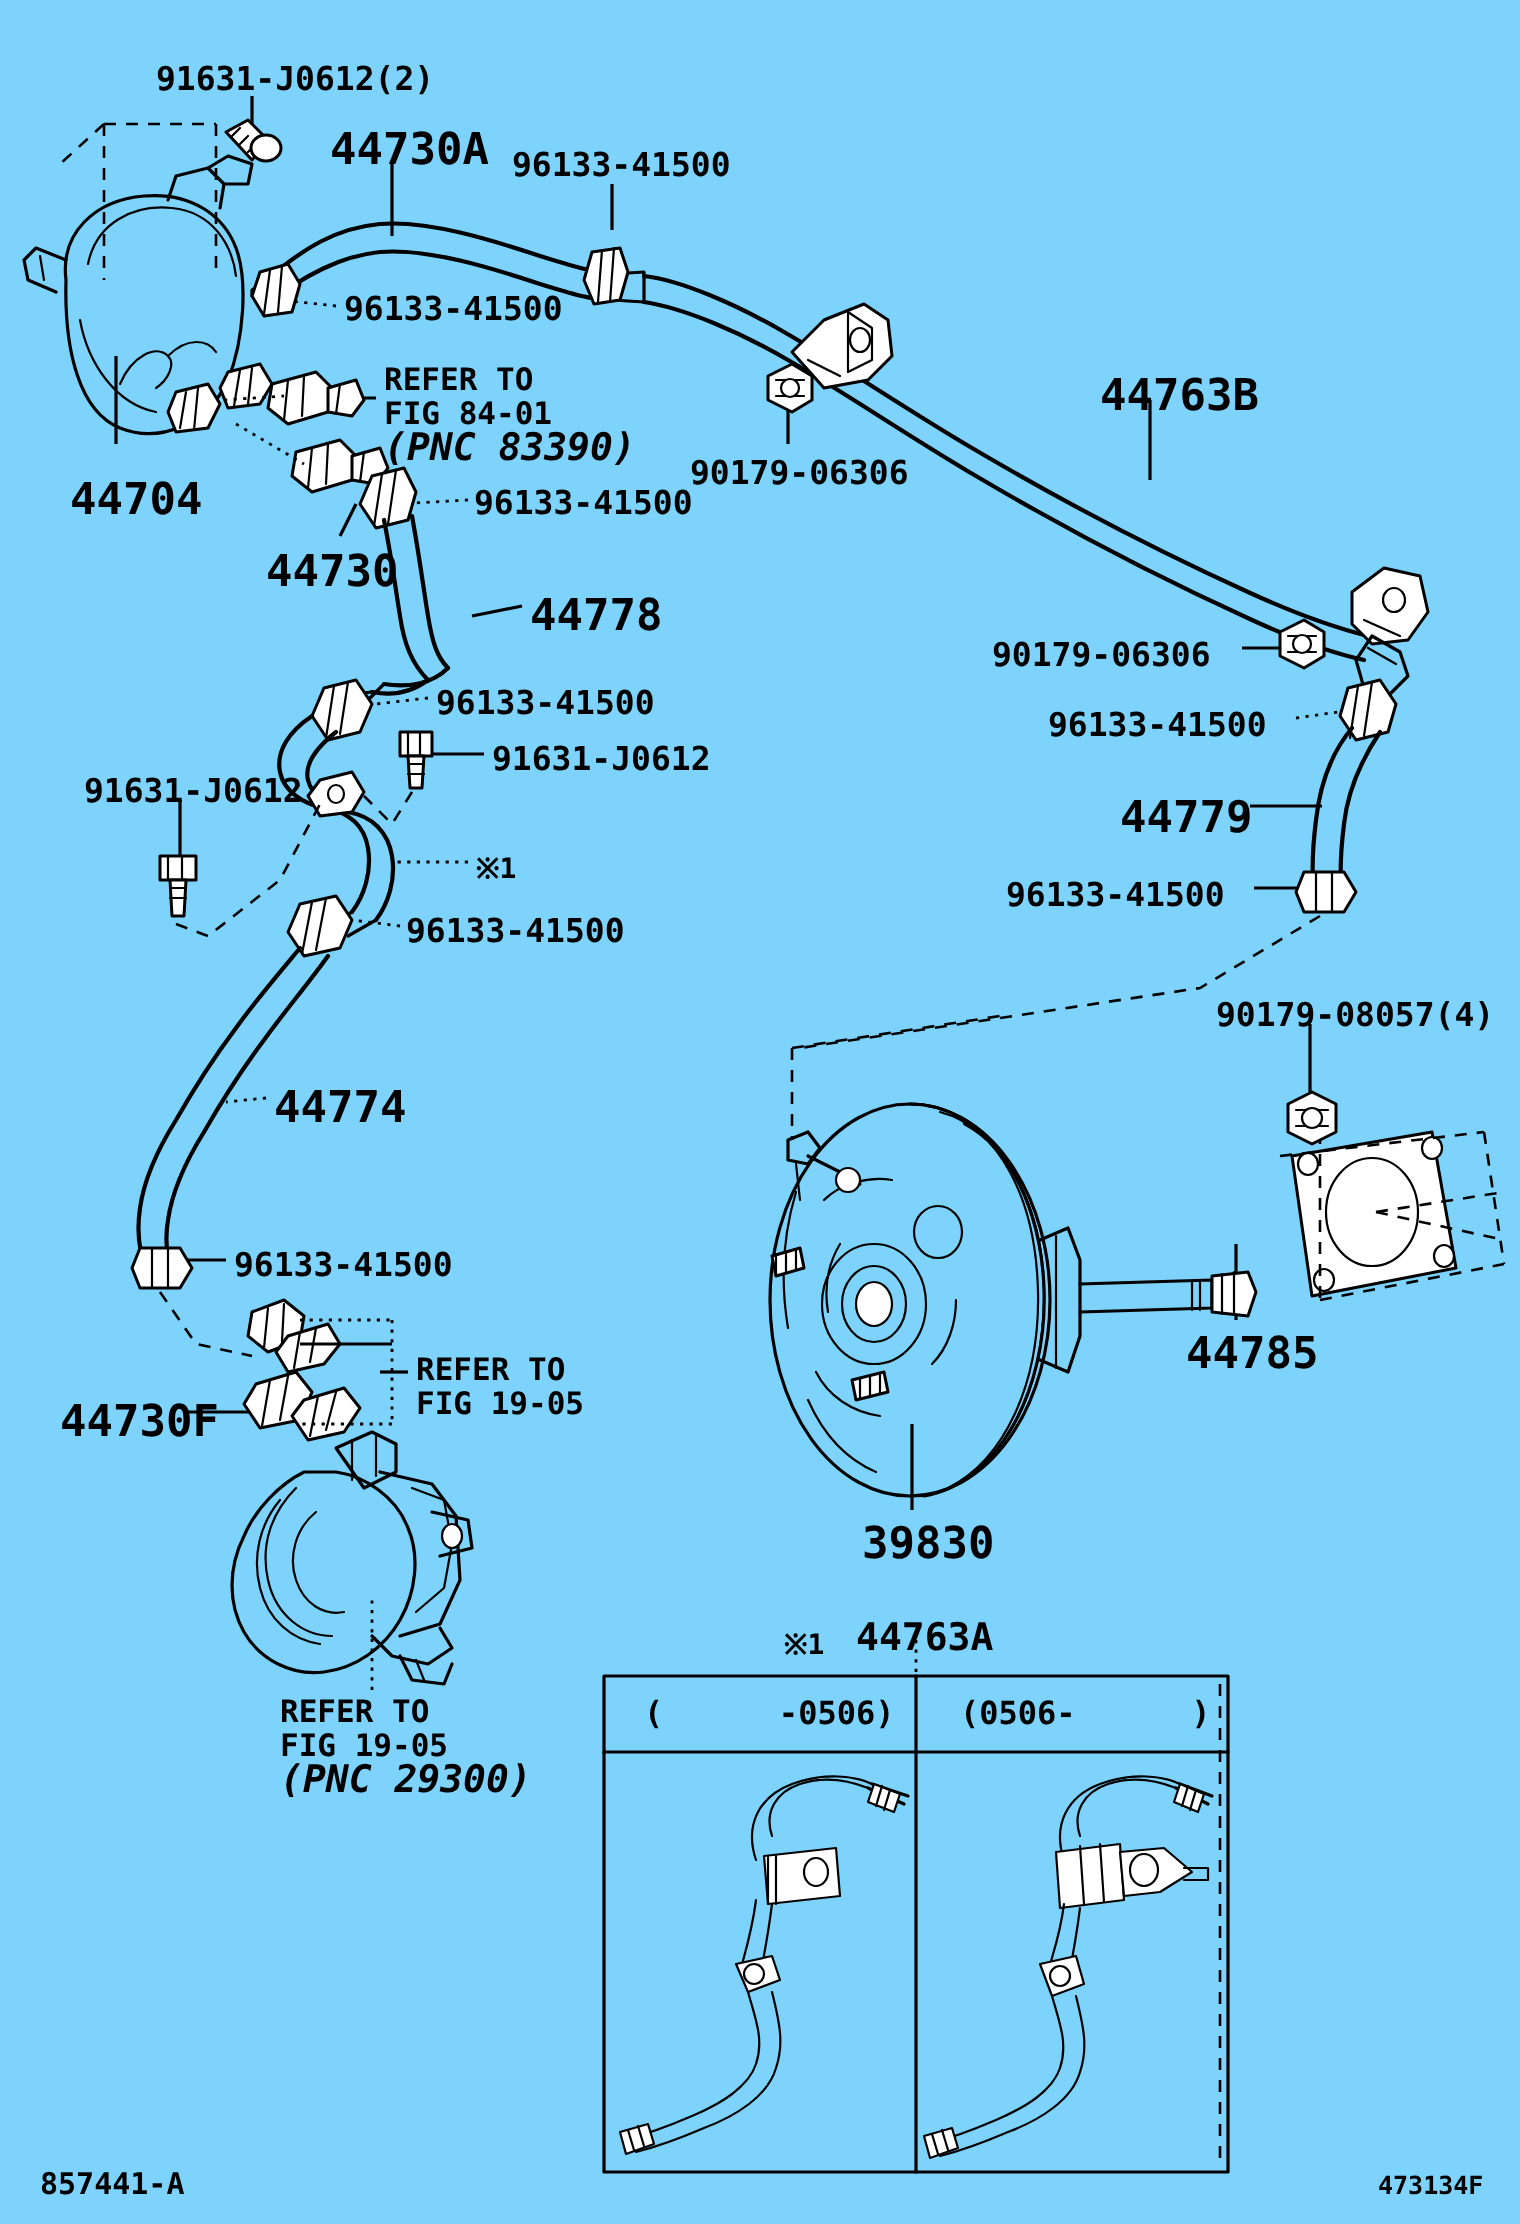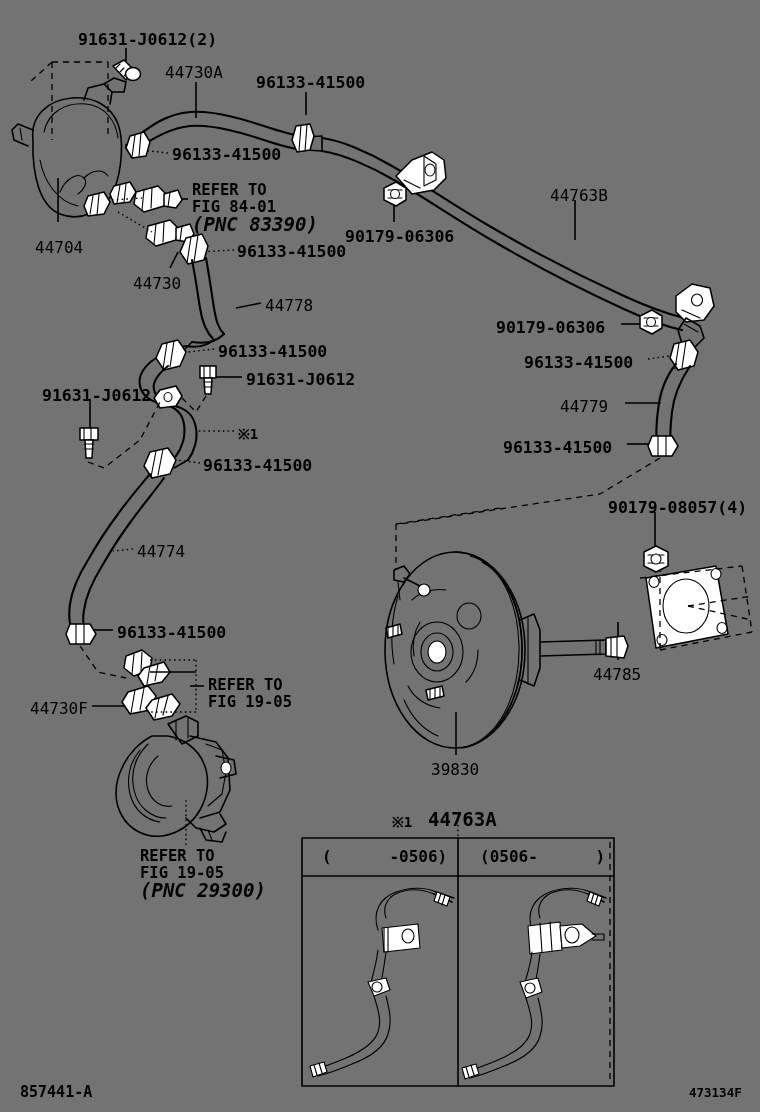--- a/index.html
+++ b/index.html
@@ -9,41 +9,41 @@
     background: #ffffff;
   }
   body {
     font-family: "DejaVu Sans Mono", monospace;
     color: #000000;
   }
   #sheet {
     position: relative;
     width: 760px;
     height: 1112px;
-    background: #737373;
+    background: #7dd3fc;
     overflow: hidden;
   }
   #art {
     position: absolute;
     left: 0;
     top: 0;
     width: 760px;
     height: 1112px;
   }
   .lbl {
     position: absolute;
     white-space: pre;
     font-family: "DejaVu Sans Mono", monospace;
     color: #000;
     letter-spacing: 0px;
   }
   
   .lbl.major {
-    font-weight: normal;
-    font-size: 16px;
+    font-weight: bold;
+    font-size: 22px;
   }
   
   .lbl.minor {
     font-weight: bold;
     font-size: 16.5px;
   }
   
   .lbl.note {
     font-weight: bold;
     font-size: 15.5px;

